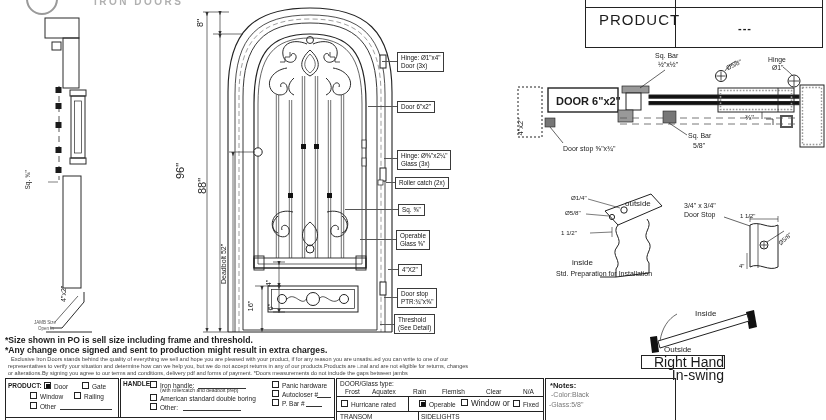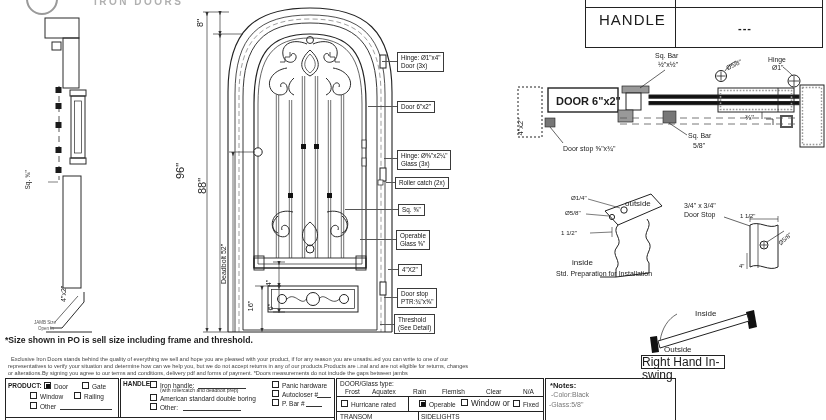--- a/index.html
+++ b/index.html
@@ -30,21 +30,21 @@
 
   <div class="logo-circle"></div>
   <div class="wordmark">IRON DOORS</div>
 
   <div>
     <div class="vl" style="left:585px;top:0;height:47px"></div>
     <div class="vl" style="left:675px;top:0;height:47px"></div>
     <div class="vl" style="left:822px;top:0;height:47px"></div>
     <div class="hl" style="left:585px;top:7px;width:238px"></div>
     <div class="hl" style="left:585px;top:47px;width:238px"></div>
-    <div class="lbl" style="left:599px;top:11px;font-size:15px;letter-spacing:1px">HANDLE</div>
+    <div class="lbl" style="left:599px;top:11px;font-size:15px;letter-spacing:1px">PRODUCT</div>
     <div class="lbl" style="left:738px;top:22px;font-size:11px;font-weight:bold;letter-spacing:1px">---</div>
   </div>
 
   <svg style="left:0;top:0" width="130" height="345" viewBox="0 0 130 345">
     <g stroke="#2a2a2a" stroke-width="1" fill="none">
       <rect x="45" y="18" width="34" height="20"></rect>
       <rect x="52" y="42" width="9" height="8"></rect>
       <rect x="63" y="38" width="16" height="50"></rect>
       <rect x="70" y="90" width="16" height="6"></rect>
       <rect x="71" y="96" width="14" height="62"></rect>
@@ -308,23 +308,24 @@
   <div class="lbl" style="left:739px;top:263px;font-size:6px">4"</div>
 
   <svg style="left:635px;top:300px" width="155" height="72" viewBox="0 0 155 72">
     <polygon points="15,37 22,36 24,52 17,53" fill="#111"></polygon>
     <polygon points="111,12 119,10 122,27 114,29" fill="#111"></polygon>
     <polygon points="23,41 112,14 114,21 25,48" fill="#fff" stroke="#222" stroke-width="1"></polygon>
     <path d="M25,41 C27,28 33,19 42,14" stroke="#444" stroke-width="0.8" fill="none"></path>
   </svg>
   <div class="lbl" style="left:695px;top:309px;font-size:8px">Inside</div>
   <div class="lbl" style="left:664px;top:345px;font-size:8px">Outside</div>
-  <div class="box" style="left:641px;top:355px;width:84px;height:14px;text-align:left;font-size:12px;line-height:13px">Right Hand In-swing</div>
+  <div class="box" style="left:641px;top:355px;width:84px;height:14px;text-align:right;font-size:14px;line-height:13px">Right Hand In-swing</div>
 
   <div class="lbl" style="left:5px;top:336px;font-size:8.6px;font-weight:600">*Size shown in PO is sell size including frame and threshold.</div>
+  <div class="lbl" style="left:5px;top:346px;font-size:8.6px;font-weight:600">*Any change once signed and sent to production might result in extra charges.</div>
   <div class="fine" style="left:11px;top:356px">Exclusive Iron Doors stands behind the quality of everything we sell and hope you are pleased with your product, if for any reason you are unsatis□ed you can write to one of our</div>
   <div class="fine" style="left:8px;top:363px">representatives to verify your situation and determine how can we help you, but we do not accept returns in any of our products.Products are □nal and are not eligible for returns, changes</div>
   <div class="fine" style="left:8px;top:370px">or alterations.By signing you agree to our terms and conditions, delivery pdf and forms of payment. *Doors measurements do not include the gaps between jambs</div>
 
   <div>
 
     <div class="box" style="left:5px;top:378px;width:114px;height:40px"></div>
     <div class="lbl" style="left:8px;top:382px;font-weight:bold">PRODUCT:</div>
     <div class="cb checked" style="left:44px;top:382px"></div>
     <div class="lbl" style="left:54px;top:383px">Door</div>

